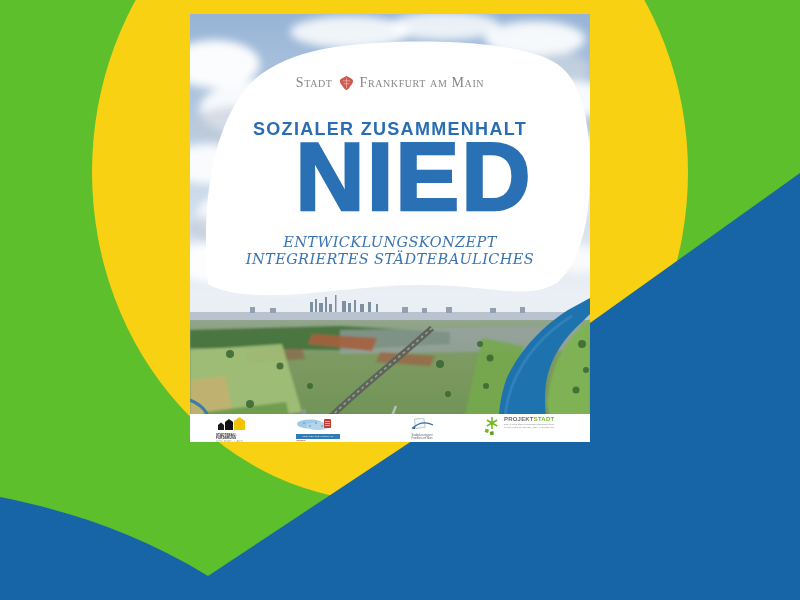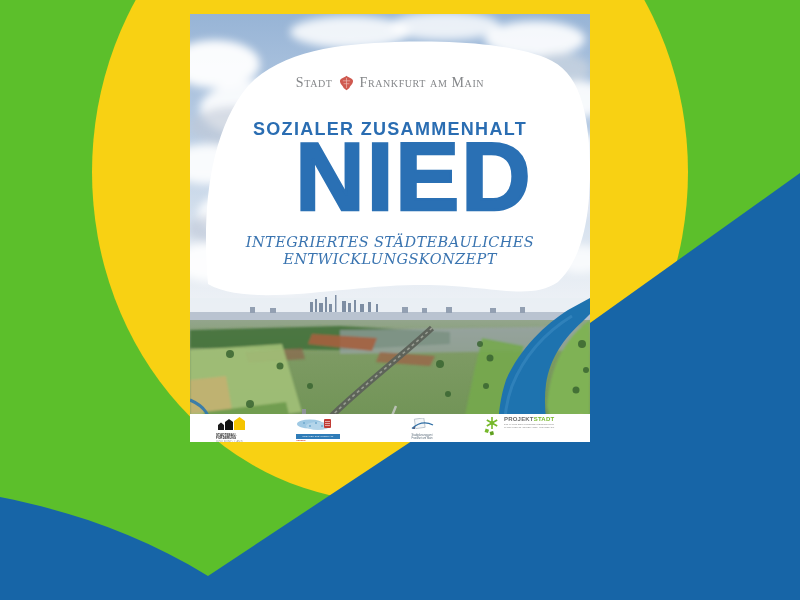--- a/index.html
+++ b/index.html
@@ -240,22 +240,22 @@
       <svg class="crest" viewBox="0 0 20 22">
         <path d="M10,1 C13,4 18,4 19,8 C19,13 15,14 14,18 L10,21 L6,18 C5,14 1,13 1,8 C2,4 7,4 10,1 Z" fill="#CB4B40" opacity=".92"></path>
         <path d="M10,4 L10,18 M5,8 H15 M6,12 H14" stroke="#EFC0BA" stroke-width=".9" fill="none"></path>
       </svg>
       <span>Frankfurt am Main</span>
     </div>
 
     <div class="kicker">SOZIALER ZUSAMMENHALT</div>
     <div class="big-title">NIED</div>
     <div class="subtitle">
+      <div>ENTWICKLUNGSKONZEPT</div>
       <div>INTEGRIERTES STÄDTEBAULICHES</div>
-      <div>ENTWICKLUNGSKONZEPT</div>
     </div>
 
     <div class="logo-strip">
 
       <div class="logo logo1">
         <svg width="32" height="13" viewBox="0 0 32 13">
           <path d="M2,13 V8 L5,5.5 L8,8 V13 Z" fill="#1A1A1A"></path>
           <path d="M9,13 V5 L13,2 L17,5 V13 Z" fill="#111111"></path>
           <path d="M18,13 V4 L23.5,0 L29,4 V13 Z" fill="#F5C400"></path>
         </svg>

